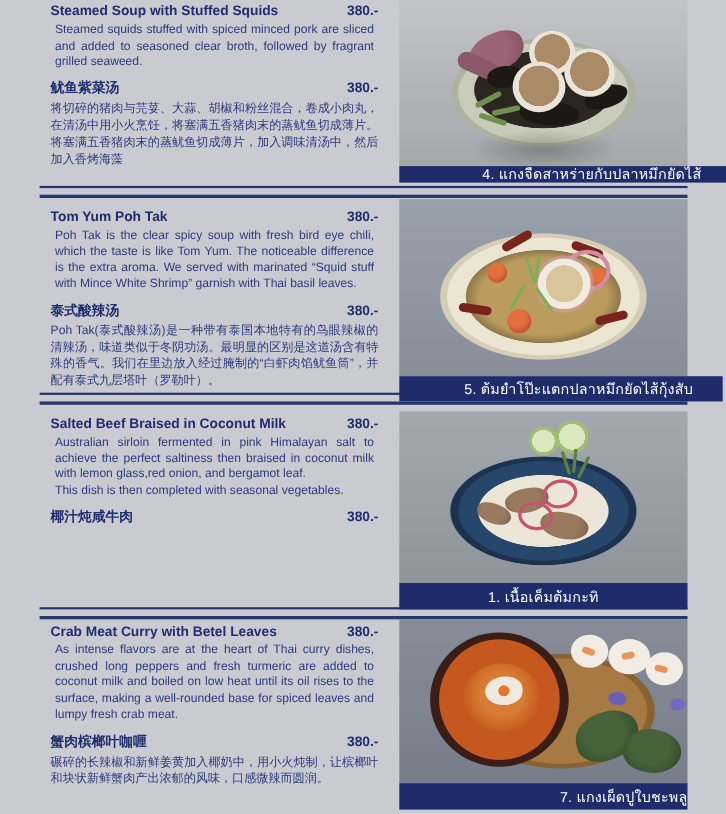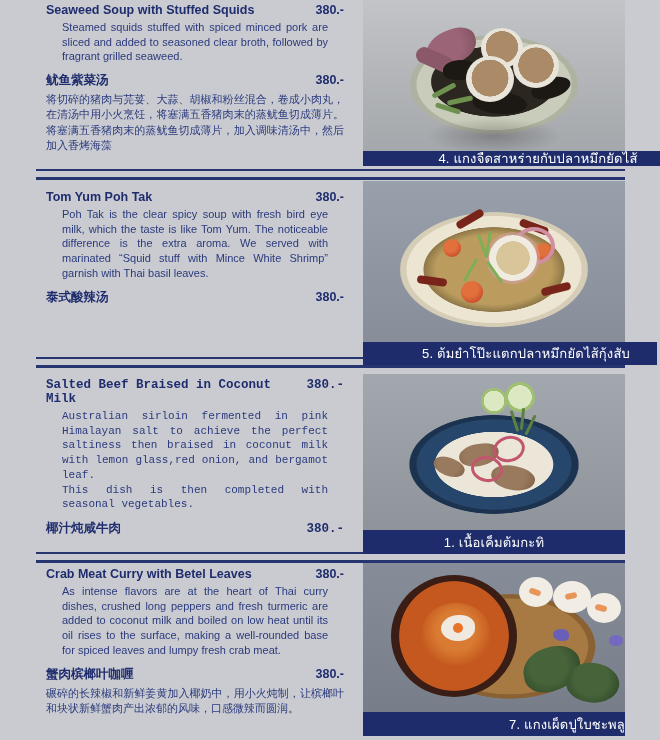--- a/index.html
+++ b/index.html
@@ -7,21 +7,21 @@
     width:660px;height:740px;position:relative;overflow:hidden;
     background:#c9cbd0;
     font-family:"Liberation Sans","DejaVu Sans",sans-serif;
     color:#22306f;
   }
   
   .section{position:absolute;left:46px;width:298px;z-index:3;}
   .title-row{display:flex;justify-content:space-between;align-items:baseline;
     font-size:12.5px;font-weight:700;color:#1f2d6e;}
   .desc-en{font-size:11px;line-height:1.34;text-align:justify;color:#2b3a7d;
-    margin:3px 16px 8px;white-space:pre-line;}
+    margin:3px 4px 8px;white-space:pre-line;}
   .desc-zh{font-size:11px;line-height:1.38;text-align:justify;color:#2b3a7d;margin-top:3px;}
   .price{font-weight:700;font-size:12.5px;color:#1f2d6e;white-space:nowrap;}
   
   .divider{position:absolute;left:36px;width:589px;z-index:1;}
   .divider .thin{height:2px;background:#26356f;}
   .divider .thick{height:3px;background:#26356f;margin-top:6px;}
   
   .photo{position:absolute;left:363px;width:262px;overflow:hidden;z-index:2;}
   .caption{position:absolute;left:363px;width:262px;background:#1e2c6b;color:#fff;
     display:flex;align-items:center;justify-content:center;
@@ -123,21 +123,21 @@
   .bt1{top:84px;left:160px;width:58px;height:44px;transform:rotate(-12deg);}
   .bt2{top:100px;left:204px;width:52px;height:40px;transform:rotate(16deg);}
   .flower{top:66px;left:190px;width:16px;height:12px;border-radius:50% 50% 40% 60%;background:#6a5fb8;}
   .flower2{top:72px;left:246px;width:14px;height:11px;border-radius:50%;background:#7468c2;}
 </style>
 </head>
 <body>
 
 <div class="section" style="top:3px;">
   <div class="title-row">
-    <span>Seaweed Soup with Stuffed Squids</span>
+    <span>Steamed Soup with Stuffed Squids</span>
     <span class="price">380.-</span>
   </div>
   <div class="desc-en">Steamed squids stuffed with spiced minced pork are sliced and added to seasoned clear broth, followed by fragrant grilled seaweed.</div>
   <div class="title-row">
     <span>鱿鱼紫菜汤</span>
     <span class="price">380.-</span>
   </div>
   <div class="desc-zh">将切碎的猪肉与芫荽、大蒜、胡椒和粉丝混合，卷成小肉丸，在清汤中用小火烹饪，将塞满五香猪肉末的蒸鱿鱼切成薄片。将塞满五香猪肉末的蒸鱿鱼切成薄片，加入调味清汤中，然后加入香烤海藻</div>
 </div>
 
@@ -161,25 +161,26 @@
 <div class="divider" style="top:169px;">
   <div class="thin"></div>
     <div class="thick"></div>
 </div>
 
 <div class="section" style="top:190px;">
   <div class="title-row">
     <span>Tom Yum Poh Tak</span>
     <span class="price">380.-</span>
   </div>
-  <div class="desc-en">Poh Tak is the clear spicy soup with fresh bird eye milk, which the taste is like Tom Yum. The noticeable difference is the extra aroma. We served with marinated “Squid stuff with Mince White Shrimp” garnish with Thai basil leaves.</div>
+  <div class="desc-en">Poh Tak is the clear spicy soup with fresh bird eye chili, which the taste is like Tom Yum. The noticeable difference is the extra aroma. We served with marinated “Squid stuff with Mince White Shrimp” garnish with Thai basil leaves.</div>
   <div class="title-row">
     <span>泰式酸辣汤</span>
     <span class="price">380.-</span>
   </div>
+  <div class="desc-zh">Poh Tak(泰式酸辣汤)是一种带有泰国本地特有的鸟眼辣椒的清辣汤，味道类似于冬阴功汤。最明显的区别是这道汤含有特殊的香气。我们在里边放入经过腌制的“白虾肉馅鱿鱼筒”，并配有泰式九层塔叶（罗勒叶）。</div>
 </div>
 
 <div class="photo photo2">
   <div class="deco chili ch1"></div>
   <div class="deco chili ch2"></div>
   <div class="deco chili ch3"></div>
   <div class="deco chili ch4"></div>
   <div class="deco tomato tm1"></div>
   <div class="deco tomato tm2"></div>
   <div class="deco tomato tm3"></div>
@@ -192,21 +193,21 @@
 </div>
 <div class="caption" style="top:342px;height:23px;padding-left:32px;">
   <span>5. ต้มยำโป๊ะแตกปลาหมึกยัดไส้กุ้งสับ</span>
 </div>
 
 <div class="divider" style="top:357px;">
   <div class="thin"></div>
     <div class="thick"></div>
 </div>
 
-<div class="section" style="top:378px;font-family:Liberation Mono, monospace;">
+<div class="section" style="top:378px;">
   <div class="title-row">
     <span>Salted Beef Braised in Coconut Milk</span>
     <span class="price">380.-</span>
   </div>
   <div class="desc-en">Australian sirloin fermented in pink Himalayan salt to achieve the perfect saltiness then braised in coconut milk with lemon glass,red onion, and bergamot leaf.
 This dish is then completed with seasonal vegetables.</div>
   <div class="title-row">
     <span>椰汁炖咸牛肉</span>
     <span class="price">380.-</span>
   </div>

